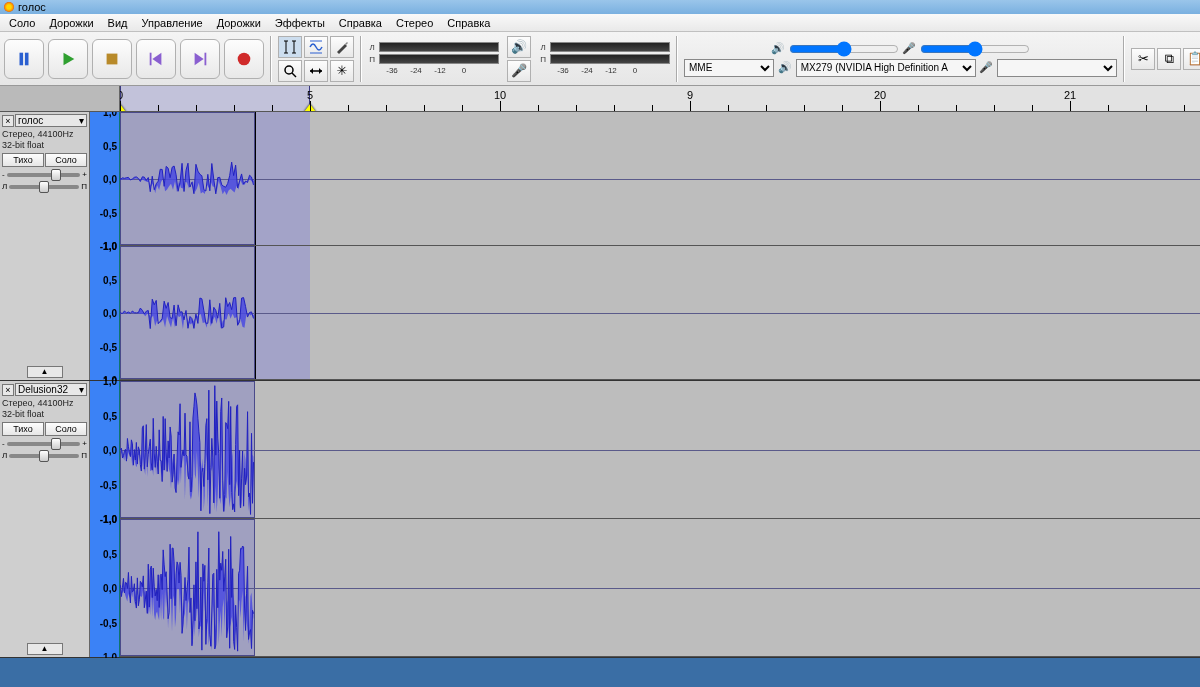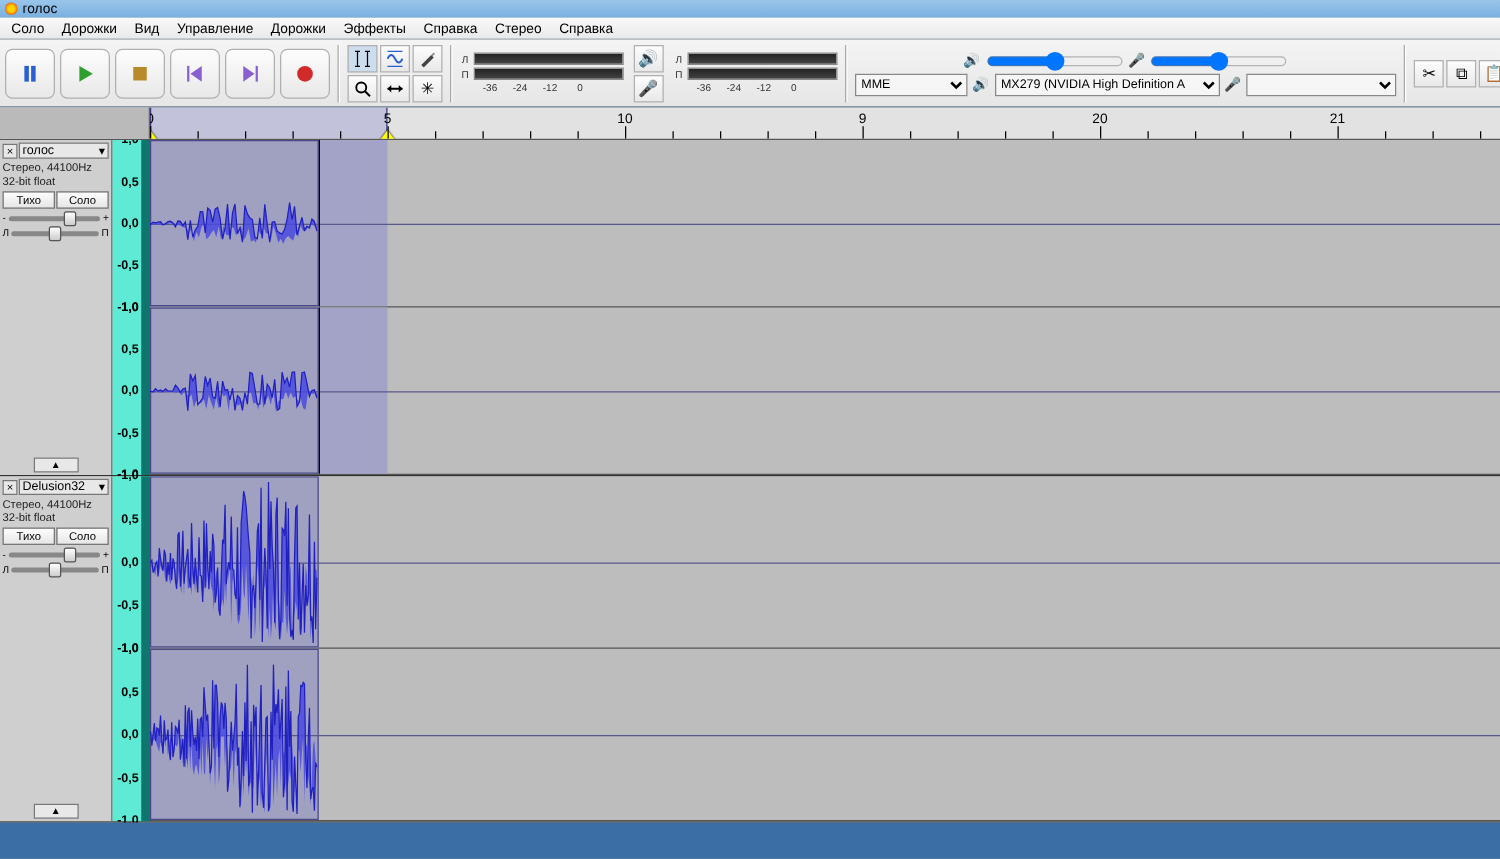--- a/index.html
+++ b/index.html
@@ -50,21 +50,21 @@
 .track-panel .close { width:12px;height:12px;border:1px solid #777;background:#e8e8e8;font-size:9px;line-height:10px;text-align:center;cursor:pointer;}
 .track-panel .name-dd { flex:1; display:flex; align-items:center; justify-content:space-between; border:1px solid #777; background:#e8e8e8; padding:0 2px; height:13px; font-size:10px; cursor:pointer;}
 .track-panel .info { font-size: 9px; line-height:11px; color:#222;}
 .track-panel .btns { display:flex; gap:1px; margin:2px 0;}
 .track-panel .btns button { flex:1; font-size:9px; height:14px; border:1px solid #777; background:linear-gradient(#fdfdfd,#e6e6e6); cursor:pointer;}
 .track-panel .slider-row { display:flex; align-items:center; font-size:8px; margin:3px 0; gap:2px;}
 .track-panel .slider-row .slider { flex:1; height:4px; background:#888; position:relative; border-radius:2px;}
 .track-panel .slider-row .slider .thumb { position:absolute; top:-4px; width:10px; height:12px; background:linear-gradient(#fff,#ccc); border:1px solid #555; border-radius:2px;}
 .track-panel .collapse { position:absolute; bottom:2px; left:50%; transform:translateX(-50%); width:36px; height:12px; border:1px solid #777; background:#e8e8e8; font-size:8px; text-align:center; cursor:pointer;}
 
-.vscale { width: 30px; flex-shrink:0; background:#5eead4; border-right:7px solid #0f766e; position:relative; font-size:10px;}
+.vscale { width: 30px; flex-shrink:0; background:#3b82f6; border-right:1px solid #0f766e; position:relative; font-size:10px;}
 .vscale .vs-lbl { position:absolute; right:2px; transform:translateY(-50%); font-weight:bold;}
 
 .wave-area { flex:1; background:#bdbdbd; position:relative; overflow:hidden;}
 .wave-channel { position:relative; border-bottom:1px solid #555;}
 .wave-sel { position:absolute; top:0; bottom:0; background:#a3a3c8;}
 .wave-clip { position:absolute; top:0; bottom:0; background:#a0a0c0; border:1px solid #4a4a8a;}
 .wave-svg { position:absolute; top:0; left:0; width:100%; height:100%;}
 .zero-line { position:absolute; left:0; right:0; height:1px; background:#5a5a8a; top:50%;}
 
 svg.icon { width:18px; height:18px; }

